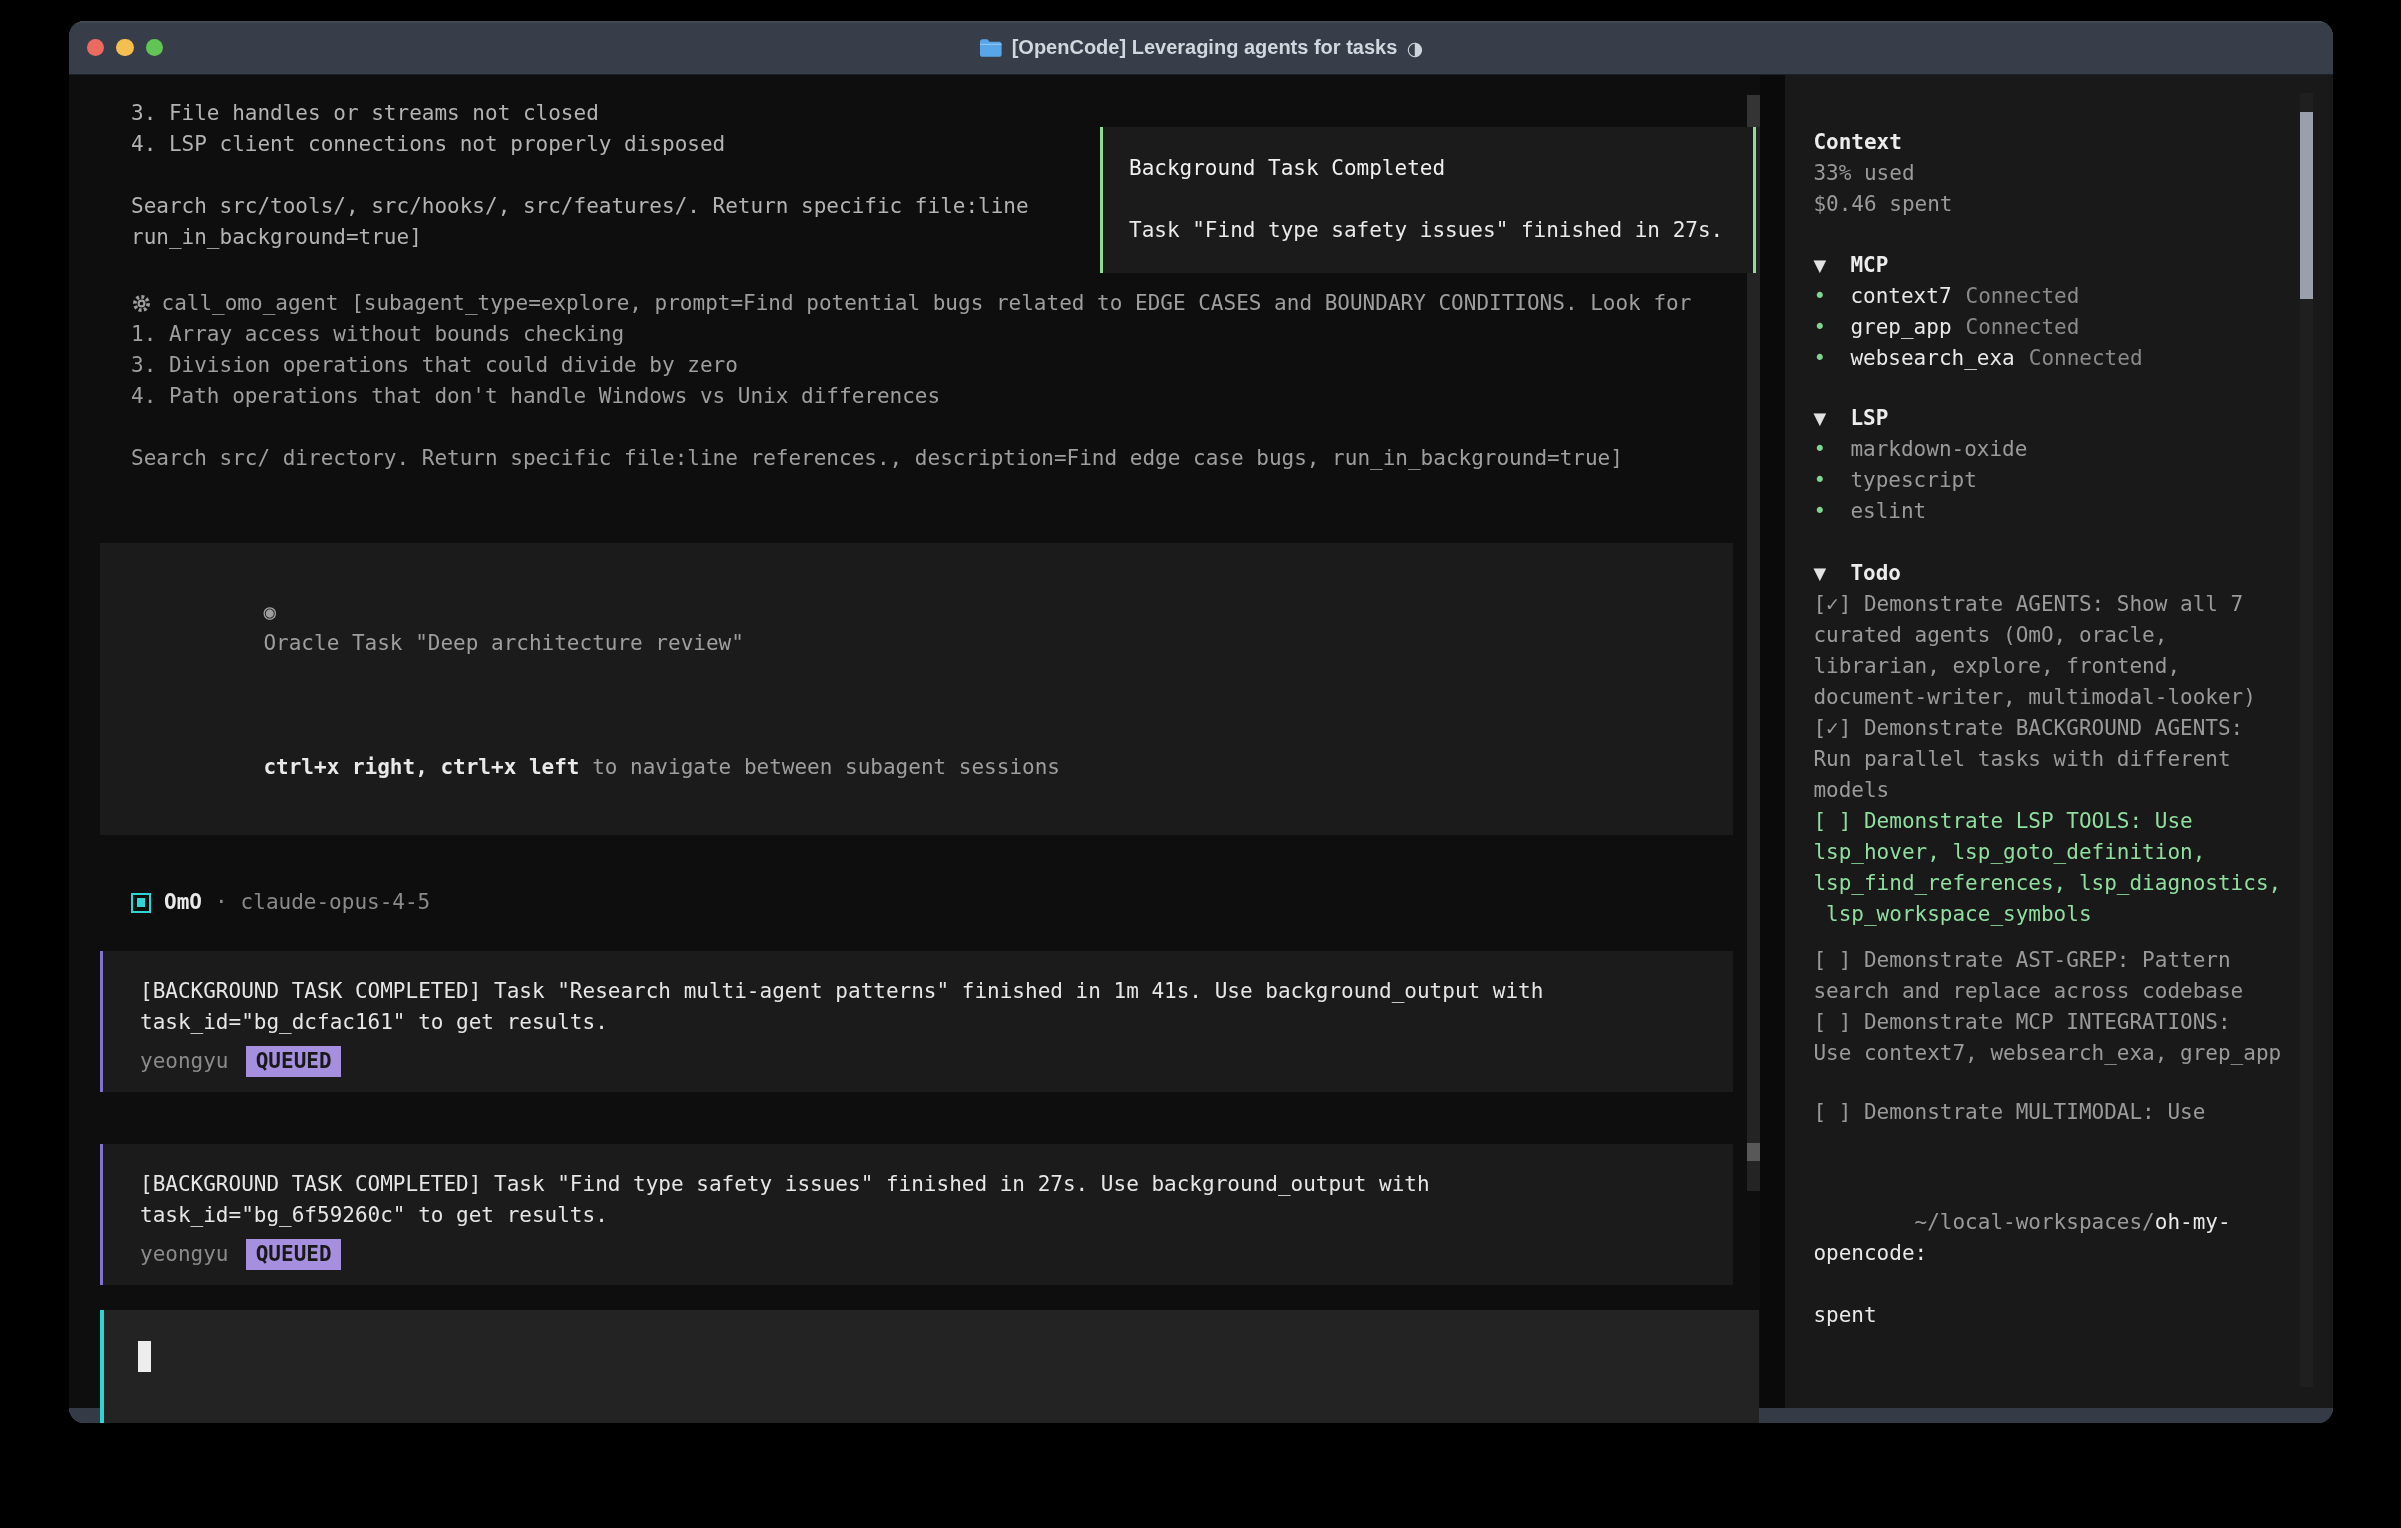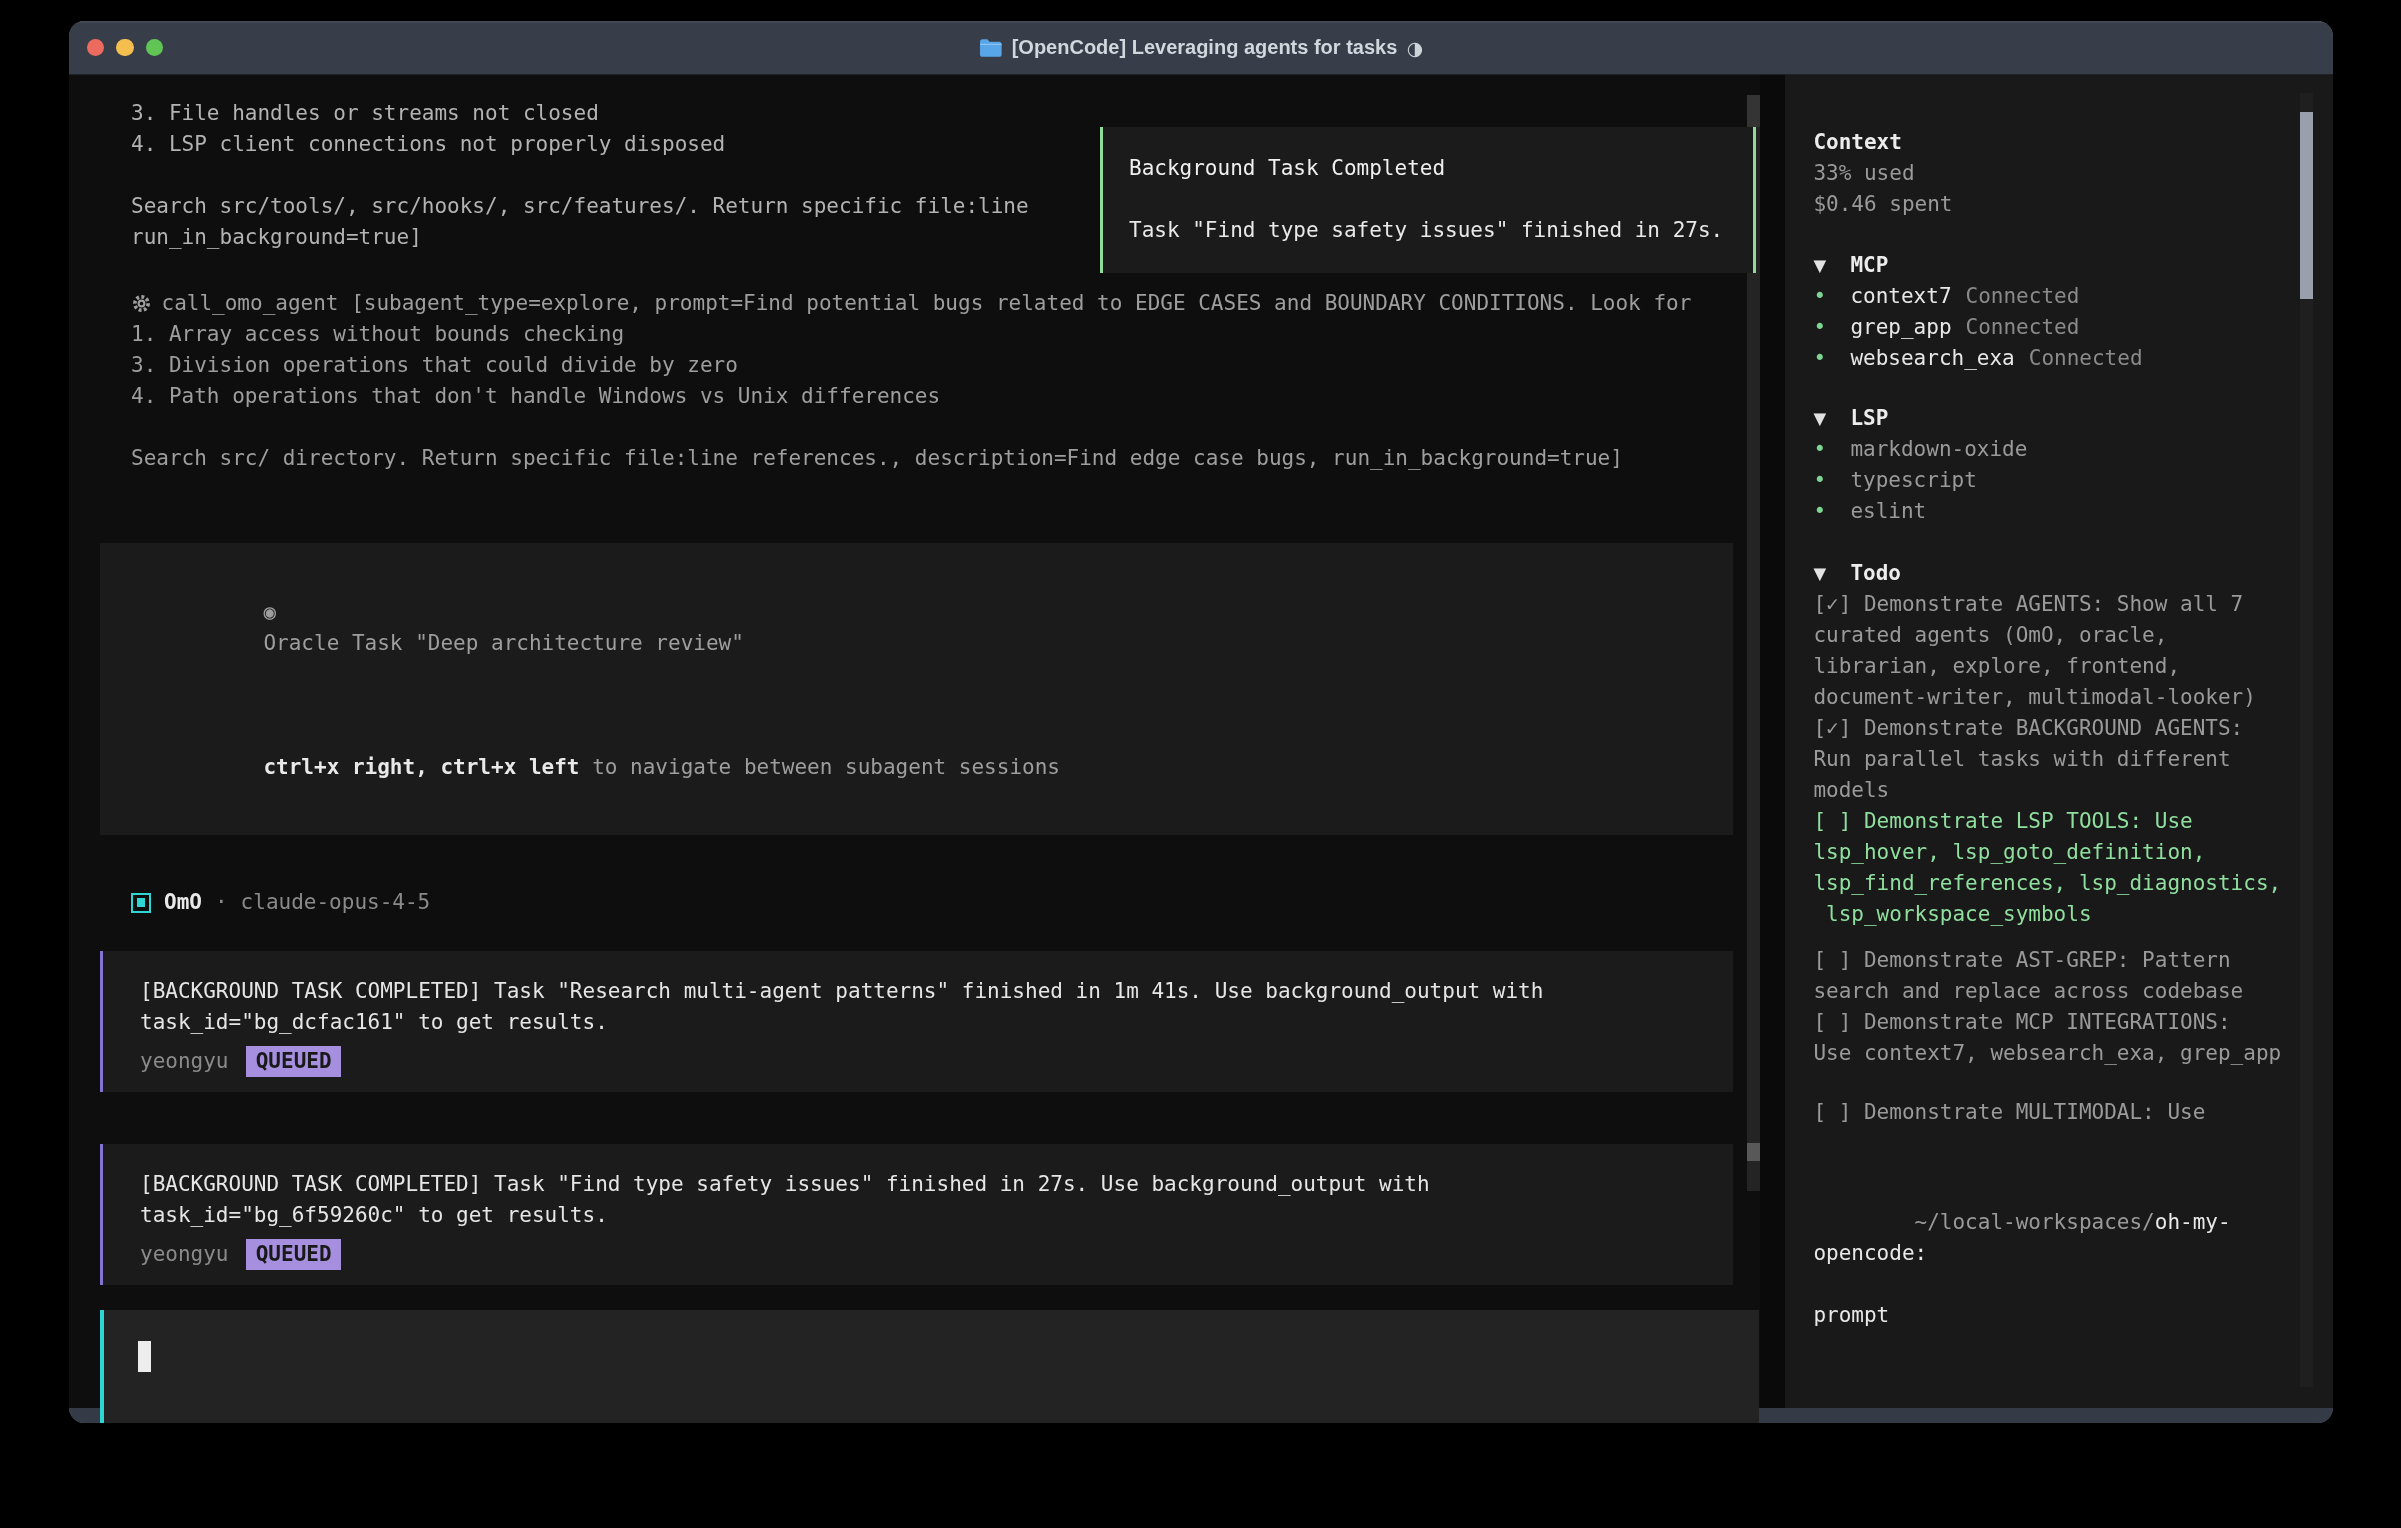--- a/index.html
+++ b/index.html
@@ -273,21 +273,21 @@
  lsp_workspace_symbols</div>
         <div class="todo-item todo-pending gap-ast">[ ] Demonstrate AST-GREP: Pattern
 search and replace across codebase</div>
         <div class="todo-item todo-pending">[ ] Demonstrate MCP INTEGRATIONS:
 Use context7, websearch_exa, grep_app</div>
         <div class="todo-item todo-pending gap-multi">[ ] Demonstrate MULTIMODAL: Use</div>
       </div>
 
       <div class="workspace">
         <span class="ws-prefix">~/local-workspaces/</span><span class="ws-repo">oh-my-opencode:</span>
-        <div class="ws-repo">prompt</div>
+        <div class="ws-repo">spent</div>
       </div>
 
       <div class="sscroll">
         <div class="thumb"></div>
       </div>
     </div>
   </div>
 
   <div class="bottomstrip"></div>
 </div>

